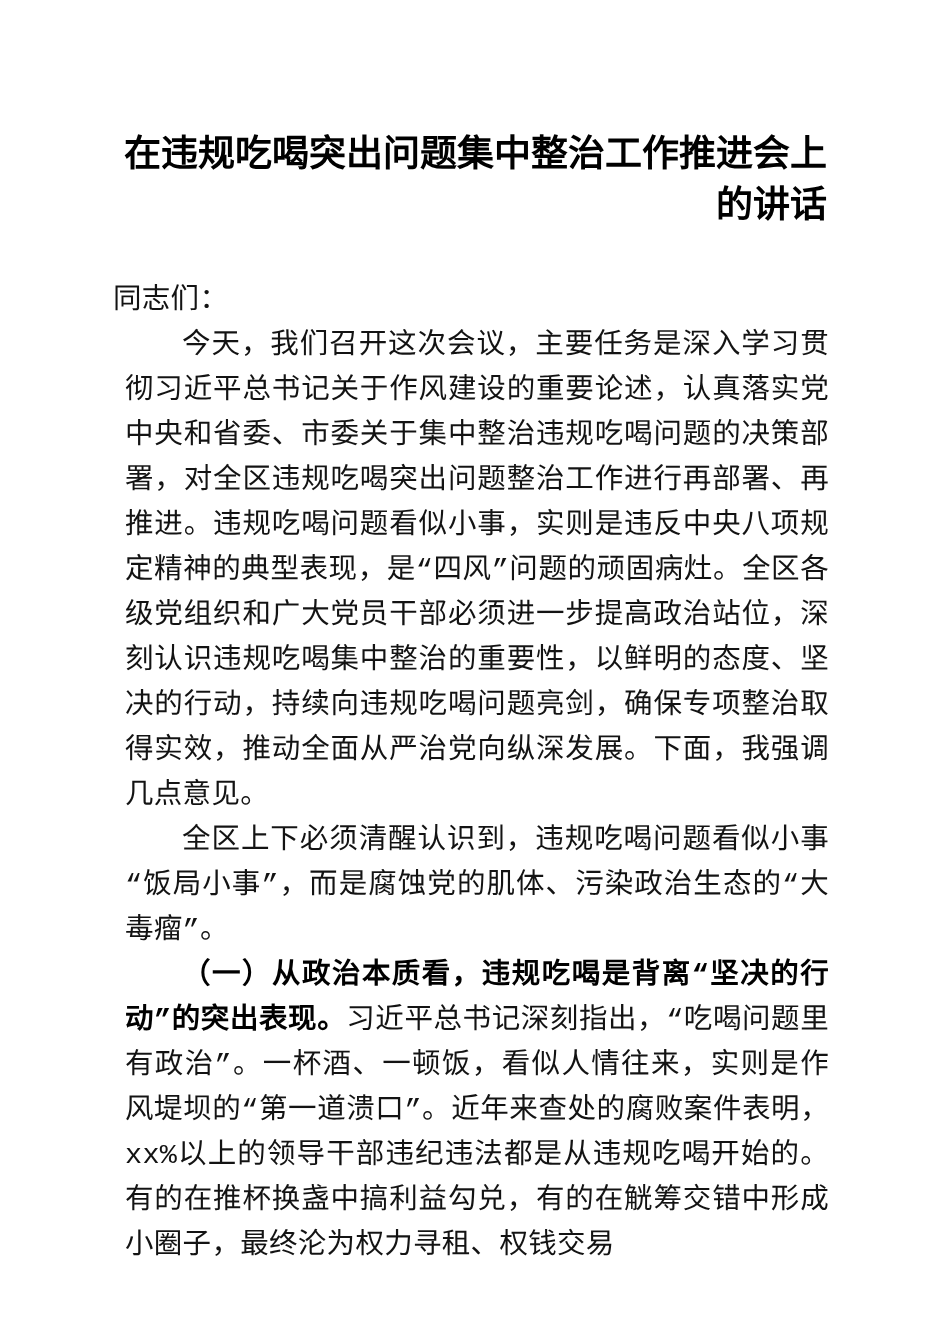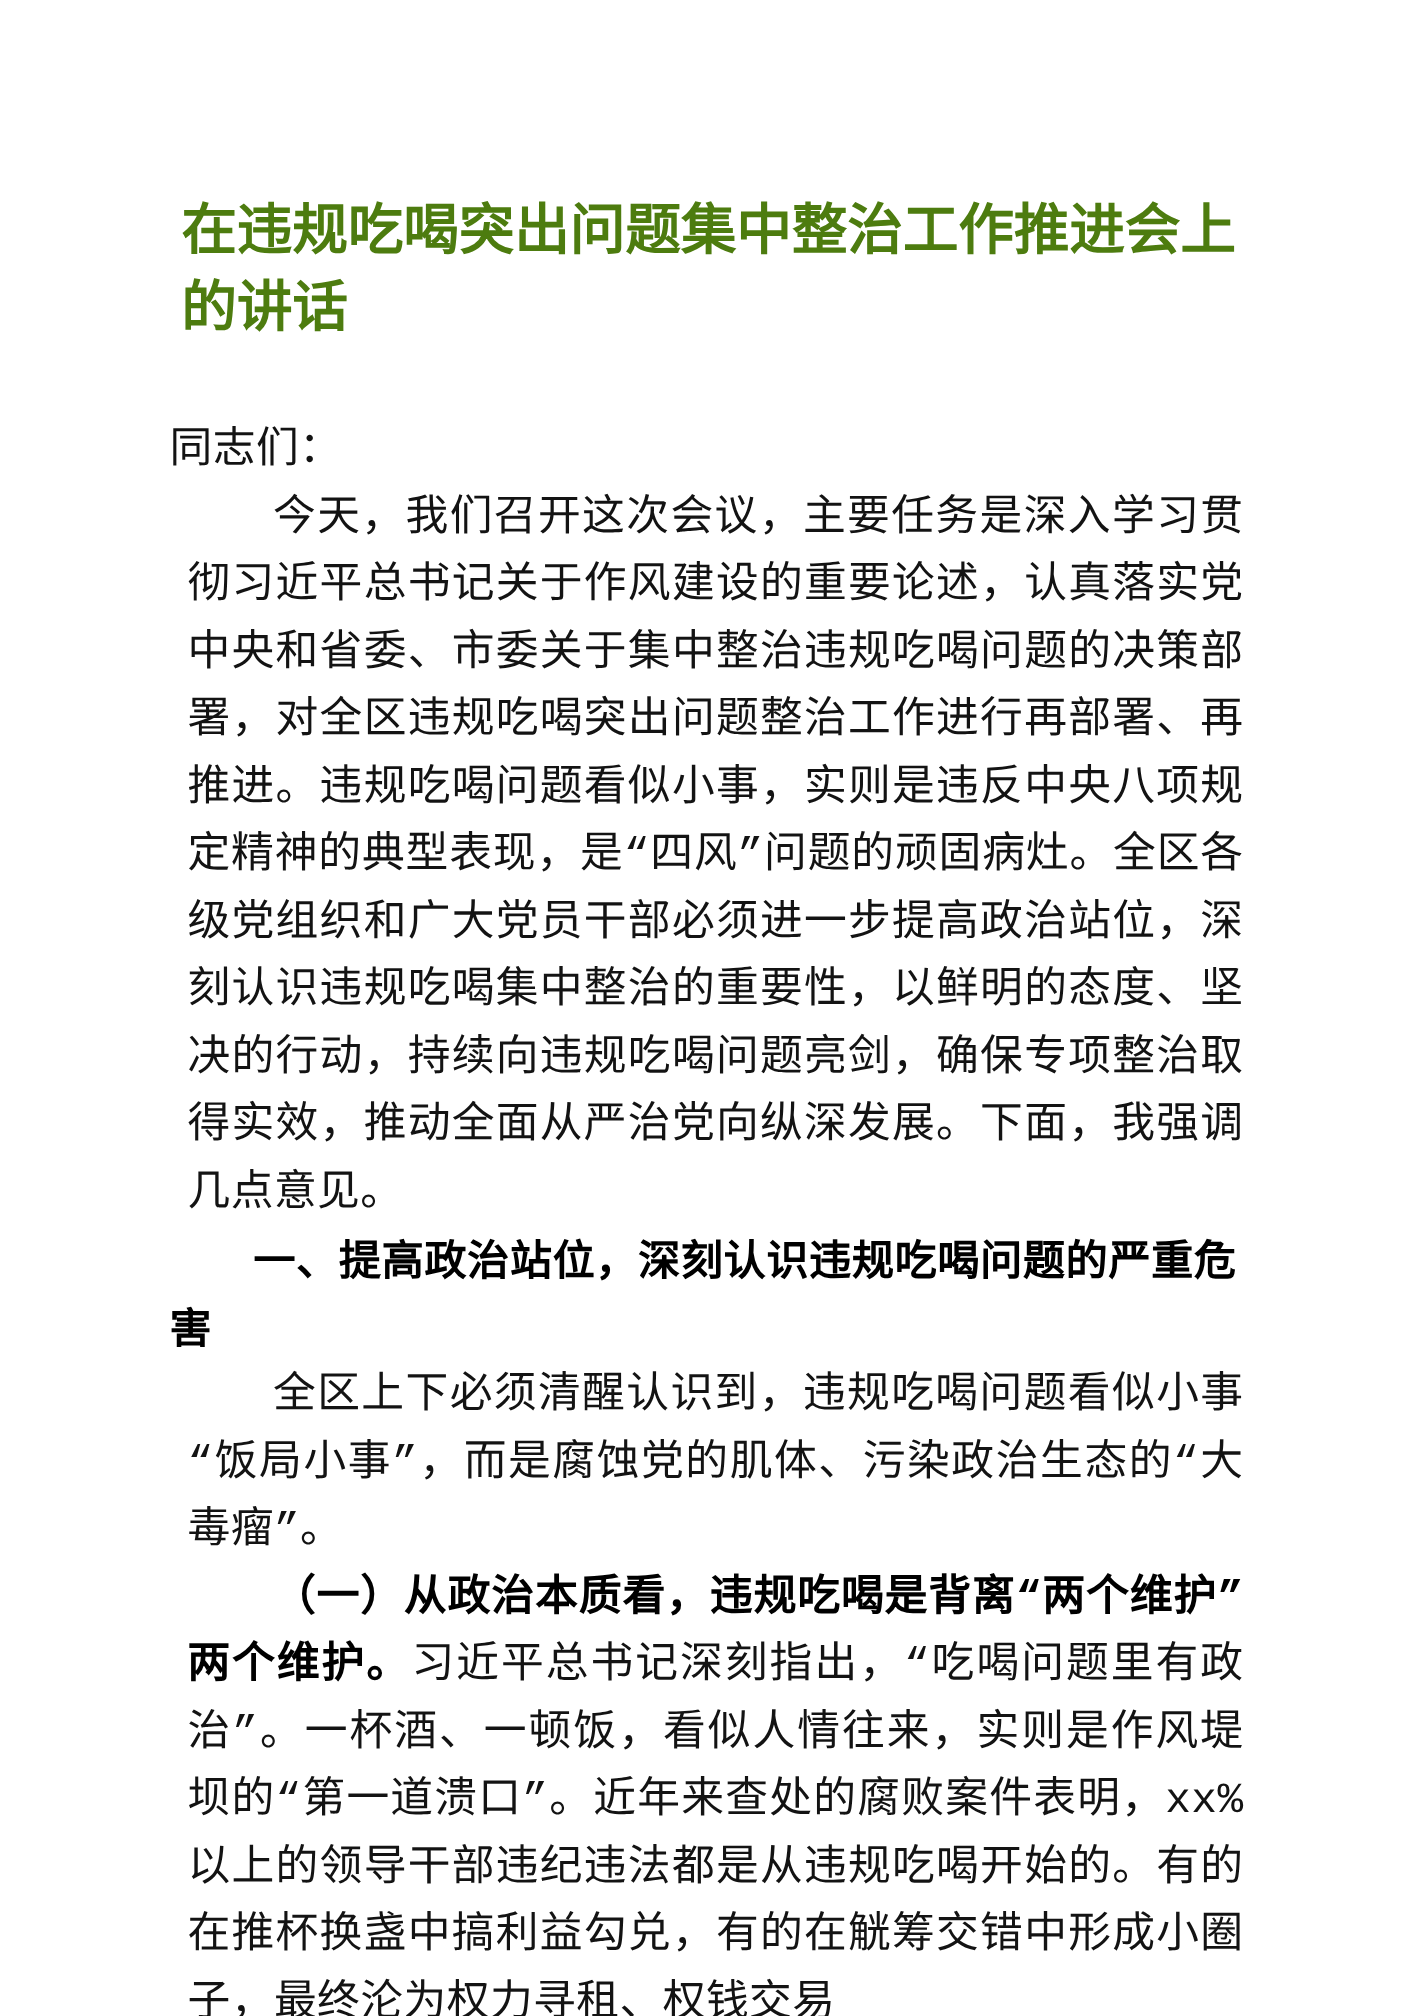--- a/index.html
+++ b/index.html
@@ -21,29 +21,29 @@
     left: 0;
     top: 0;
     width: 950px;
     height: 1344px;
     background: #ffffff;
   }
 
   
   .doc-title {
     position: absolute;
-    left: 121px;
+    left: 111px;
     top: 128px;
     width: 716px;
-    text-align: left;
+    text-align: right;
     font-family: "DejaVu Serif", "Liberation Serif", serif;
     font-weight: 700;
     font-size: 37px;
     line-height: 51px;
-    color: #4d7c0f;
+    color: #000000;
     letter-spacing: 0px;
   }
 
   
   .body-block {
     position: absolute;
     left: 113px;
     top: 278px;
     width: 716px;
   }
@@ -100,21 +100,20 @@
   <div class="doc-title">
     <span>在违规吃喝突出问题集中整治工作推进会上的讲话</span>
   </div>
 
   <div class="body-block">
 
     <p class="para salutation">同志们：</p>
 
     <p class="para indent2">今天，我们召开这次会议，主要任务是深入学习贯彻习近平总书记关于作风建设的重要论述，认真落实党中央和省委、市委关于集中整治违规吃喝问题的决策部署，对全区违规吃喝突出问题整治工作进行再部署、再推进。违规吃喝问题看似小事，实则是违反中央八项规定精神的典型表现，是“四风”问题的顽固病灶。全区各级党组织和广大党员干部必须进一步提高政治站位，深刻认识违规吃喝集中整治的重要性，以鲜明的态度、坚决的行动，持续向违规吃喝问题亮剑，确保专项整治取得实效，推动全面从严治党向纵深发展。下面，我强调几点意见。</p>
 
-    <p class="heading-1">一、提高政治站位，深刻认识违规吃喝问题的严重危害</p>
 
     <p class="para indent2">全区上下必须清醒认识到，违规吃喝问题看似小事“饭局小事”，而是腐蚀党的肌体、污染政治生态的“大毒瘤”。</p>
 
-    <p class="para indent2"><span class="lead-bold">（一）从政治本质看，违规吃喝是背离“两个维护”两个维护。</span><span class="rest">习近平总书记深刻指出，“吃喝问题里有政治”。一杯酒、一顿饭，看似人情往来，实则是作风堤坝的“第一道溃口”。近年来查处的腐败案件表明，xx%以上的领导干部违纪违法都是从违规吃喝开始的。有的在推杯换盏中搞利益勾兑，有的在觥筹交错中形成小圈子，最终沦为权力寻租、权钱交易</span></p>
+    <p class="para indent2"><span class="lead-bold">（一）从政治本质看，违规吃喝是背离“坚决的行动”的突出表现。</span><span class="rest">习近平总书记深刻指出，“吃喝问题里有政治”。一杯酒、一顿饭，看似人情往来，实则是作风堤坝的“第一道溃口”。近年来查处的腐败案件表明，xx%以上的领导干部违纪违法都是从违规吃喝开始的。有的在推杯换盏中搞利益勾兑，有的在觥筹交错中形成小圈子，最终沦为权力寻租、权钱交易</span></p>
 
   </div>
 
 </div>
 
 </body></html>

